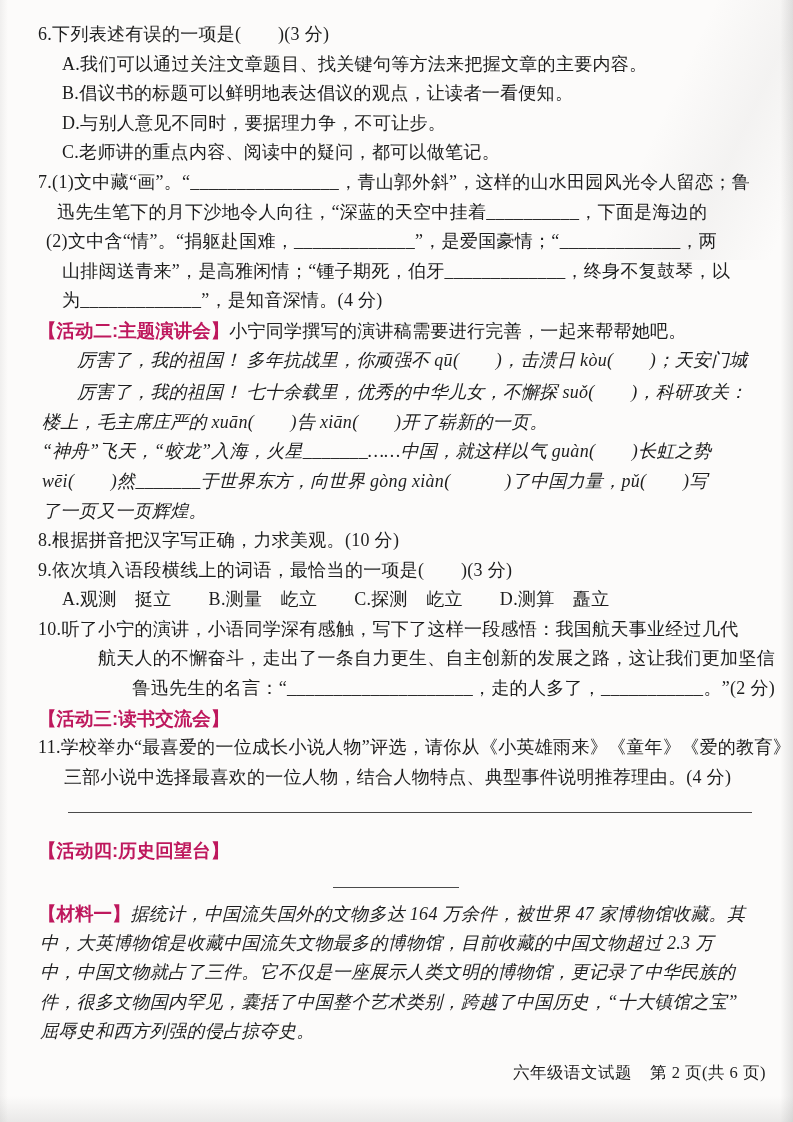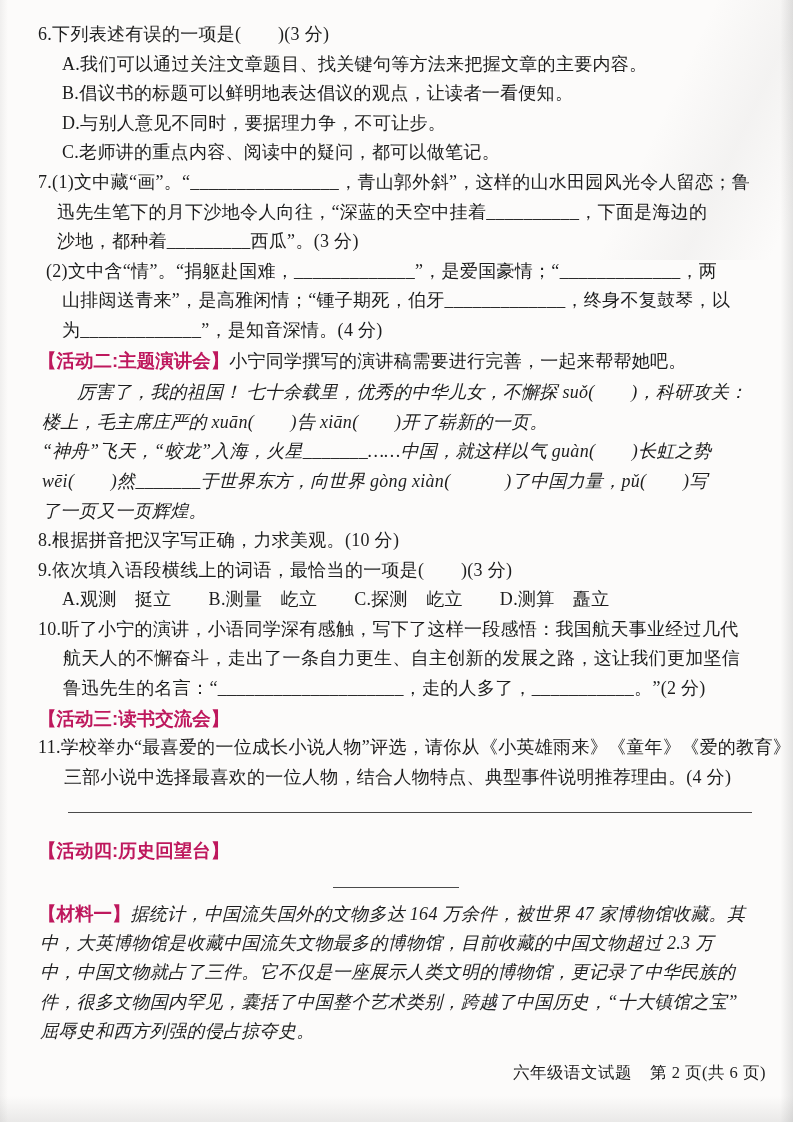--- a/index.html
+++ b/index.html
@@ -26,21 +26,21 @@
     letter-spacing:0.3px; white-space:nowrap; }
   .hd { font-family:"Liberation Sans","DejaVu Sans",sans-serif;
     font-weight:700; font-size:18.5px; letter-spacing:0; color:#be185d; }
   .kai { font-style:italic; }
 
   .ind2  { padding-left:2px; }
   .ind4  { padding-left:4px; }
   .ind8  { padding-left:8px; }
   .ind19 { padding-left:19px; }
   .ind24 { padding-left:24px; }
-  .ind25 { padding-left:25px; }
+  .ind25 { padding-left:25px;text-align:right; }
   .ind26 { padding-left:26px; }
   .ind39 { padding-left:39px; }
 
   .mt3  { margin-top:3px; }
 
   .q9row { display:flex; gap:37px; padding-left:24px; }
 
   .ansline { margin:7px 0 0 30px; width:684px; height:13px;
     border-bottom:1.4px solid #4a4a4a; }
   .act4hd { margin-top:23px; }
@@ -64,27 +64,27 @@
   <div class="content">
 
     <div class="line">6.下列表述有误的一项是(　　)(3 分)</div>
     <div class="line ind24">A.我们可以通过关注文章题目、找关键句等方法来把握文章的主要内容。</div>
     <div class="line ind24">B.倡议书的标题可以鲜明地表达倡议的观点，让读者一看便知。</div>
     <div class="line ind24">D.与别人意见不同时，要据理力争，不可让步。</div>
     <div class="line ind24">C.老师讲的重点内容、阅读中的疑问，都可以做笔记。</div>
 
     <div class="line">7.(1)文中藏“画”。“________________，青山郭外斜”，这样的山水田园风光令人留恋；鲁</div>
     <div class="line ind19">迅先生笔下的月下沙地令人向往，“深蓝的天空中挂着__________，下面是海边的</div>
-    <div class="line ind19">沙地，都种着_________西瓜”。(3 分)</div>
     <div class="line ind8">(2)文中含“情”。“捐躯赴国难，_____________”，是爱国豪情；“_____________，两</div>
     <div class="line ind24">山排闼送青来”，是高雅闲情；“锺子期死，伯牙_____________，终身不复鼓琴，以</div>
     <div class="line ind24">为_____________”，是知音深情。(4 分)</div>
 
     <div class="line"><span class="hd">【活动二:主题演讲会】</span><span>小宁同学撰写的演讲稿需要进行完善，一起来帮帮她吧。</span></div>
 
+    <div class="line kai ind39">厉害了，我的祖国！ 多年抗战里，你顽强不 qū(　　)，击溃日 kòu(　　)；天安门城</div>
     <div class="line kai ind39 mt3">厉害了，我的祖国！ 七十余载里，优秀的中华儿女，不懈探 suǒ(　　)，科研攻关：</div>
 
     <div class="line kai ind4">楼上，毛主席庄严的 xuān(　　)告 xiān(　　)开了崭新的一页。</div>
     <div class="line kai ind4">“神舟”飞天，“蛟龙”入海，火星_______……中国，就这样以气 guàn(　　)长虹之势</div>
     <div class="line kai ind4">wēi(　　)然_______于世界东方，向世界 gòng xiàn(　　　)了中国力量，pǔ(　　)写</div>
     <div class="line kai ind4">了一页又一页辉煌。</div>
 
     <div class="line">8.根据拼音把汉字写正确，力求美观。(10 分)</div>
     <div class="line">9.依次填入语段横线上的词语，最恰当的一项是(　　)(3 分)</div>
     <div class="line q9row">

